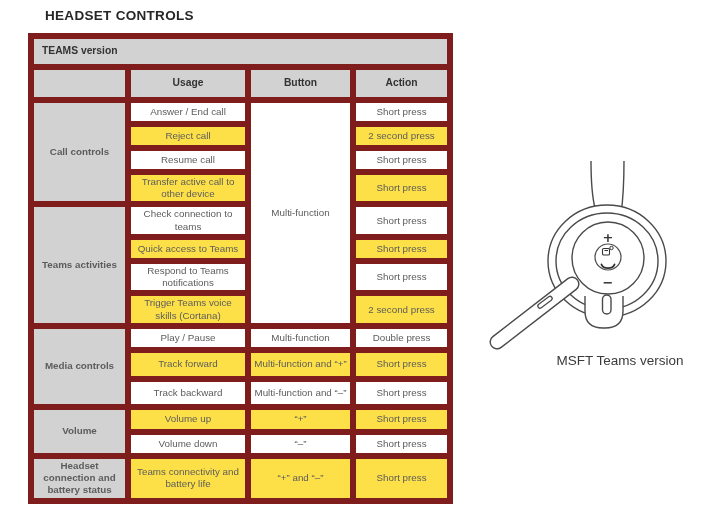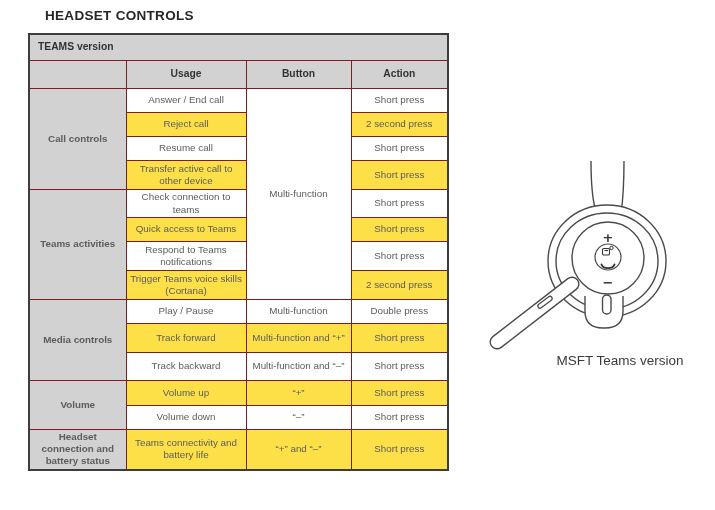--- a/index.html
+++ b/index.html
@@ -10,21 +10,21 @@
   .page-title{
     position:absolute;left:45px;top:8px;
     font-size:13.5px;font-weight:bold;color:#262626;letter-spacing:.3px;
   }
   table.controls{
     position:absolute;left:28px;top:33px;width:419px;
     border-collapse:collapse;table-layout:fixed;
     border:2px solid #3d3d3d;
   }
   table.controls td, table.controls th{
-    border:1px solid #7f1d1d;
+    border:6px solid #7f1d1d;
     font-size:9.8px;line-height:1.25;color:#5c5c5c;
     text-align:center;vertical-align:middle;padding:1px 3px;
     background:#ffffff;overflow:hidden;
   }
   tr.section td{
     background:#d2d2d2;text-align:left;font-weight:bold;color:#333333;
     font-size:10.3px;padding-left:8px;height:23px;
   }
   tr.colhead th{
     background:#d2d2d2;font-weight:bold;color:#333333;font-size:10.3px;height:25px;

